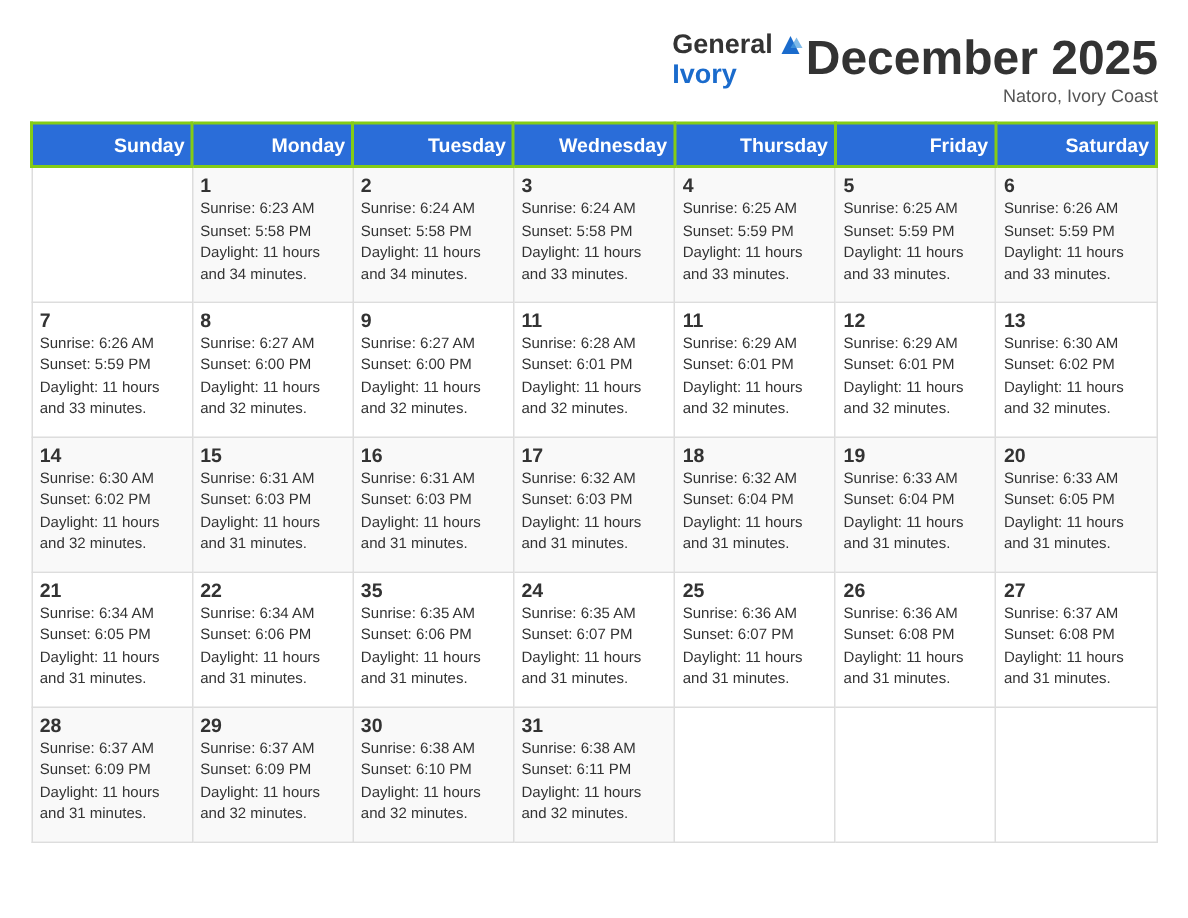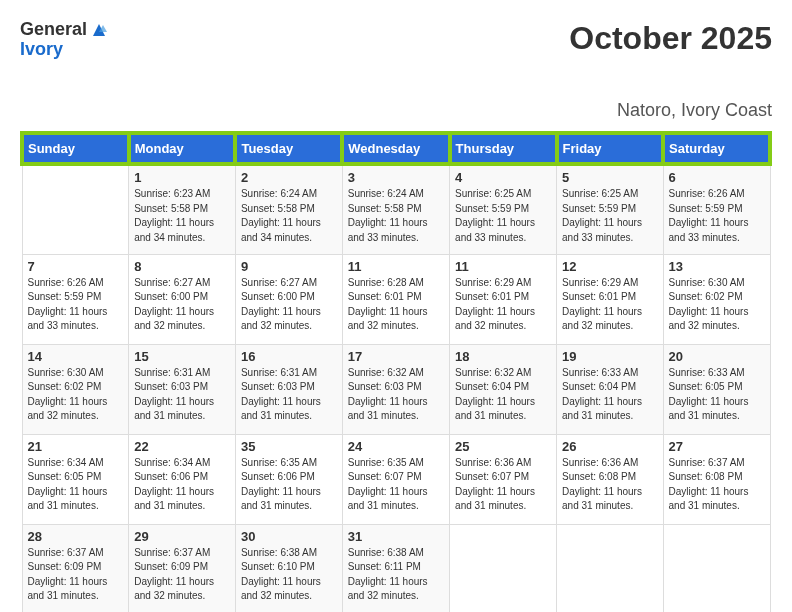--- a/index.html
+++ b/index.html
@@ -5,21 +5,21 @@
     * { box-sizing: border-box; margin: 0; padding: 0; }
     body {
       font-family: Arial, sans-serif;
       background: #fff;
       width: 792px;
       min-height: 612px;
       padding: 20px;
     }
     .header {
       display: flex;
-      justify-content: space-between;
+      justify-content: flex-end;
       align-items: flex-start;
       margin-bottom: 10px;
     }
     .logo {
       display: flex;
       align-items: center;
     }
     .logo-text {
       display: flex;
       flex-direction: column;
@@ -42,39 +42,38 @@
     }
     .title-block {
       text-align: right;
     }
     .month-title {
       font-size: 32px;
       font-weight: bold;
       color: #333;
     }
     .location {
-      font-size: 18px;
+      font-size: 12px;
       color: #555;
-      margin-top: 43px;
     }
     .calendar {
       width: 100%;
       border-collapse: collapse;
       font-size: 11px;
     }
     .calendar thead tr {
       background-color: #2a6dd9;
       color: #fff;
     }
     .calendar thead th {
       padding: 6px 4px;
-      text-align: left;
+      text-align: right;
       font-size: 13px;
       font-weight: bold;
-      border: 4px solid #84cc16;
+      border: 2px solid #84cc16;
     }
     .calendar tbody tr {
       border: 1px solid #ccc;
     }
     .calendar tbody td {
       vertical-align: top;
       padding: 4px 5px;
       border: 1px solid #ddd;
       width: 108px;
       min-height: 80px;
@@ -110,21 +109,21 @@
         <span class="logo-general">General</span>
         <svg class="logo-icon" viewBox="0 0 20 20">
           <polygon points="4,16 10,4 16,16" fill="#1a6bcc"></polygon>
           <polygon points="10,12 14,5 18,12" fill="#4a9ee0" opacity="0.7"></polygon>
         </svg>
       </span>
       <span class="logo-blue">Ivory</span>
     </div>
   </div>
   <div class="title-block">
-    <div class="month-title">October 2025</div>
+    <div class="month-title">December 2025</div>
     <div class="location">Natoro, Ivory Coast</div>
   </div>
 </div>
 
 <table class="calendar">
   <thead>
     <tr>
     <th>Sunday</th>
         <th>Monday</th>
         <th>Tuesday</th>

